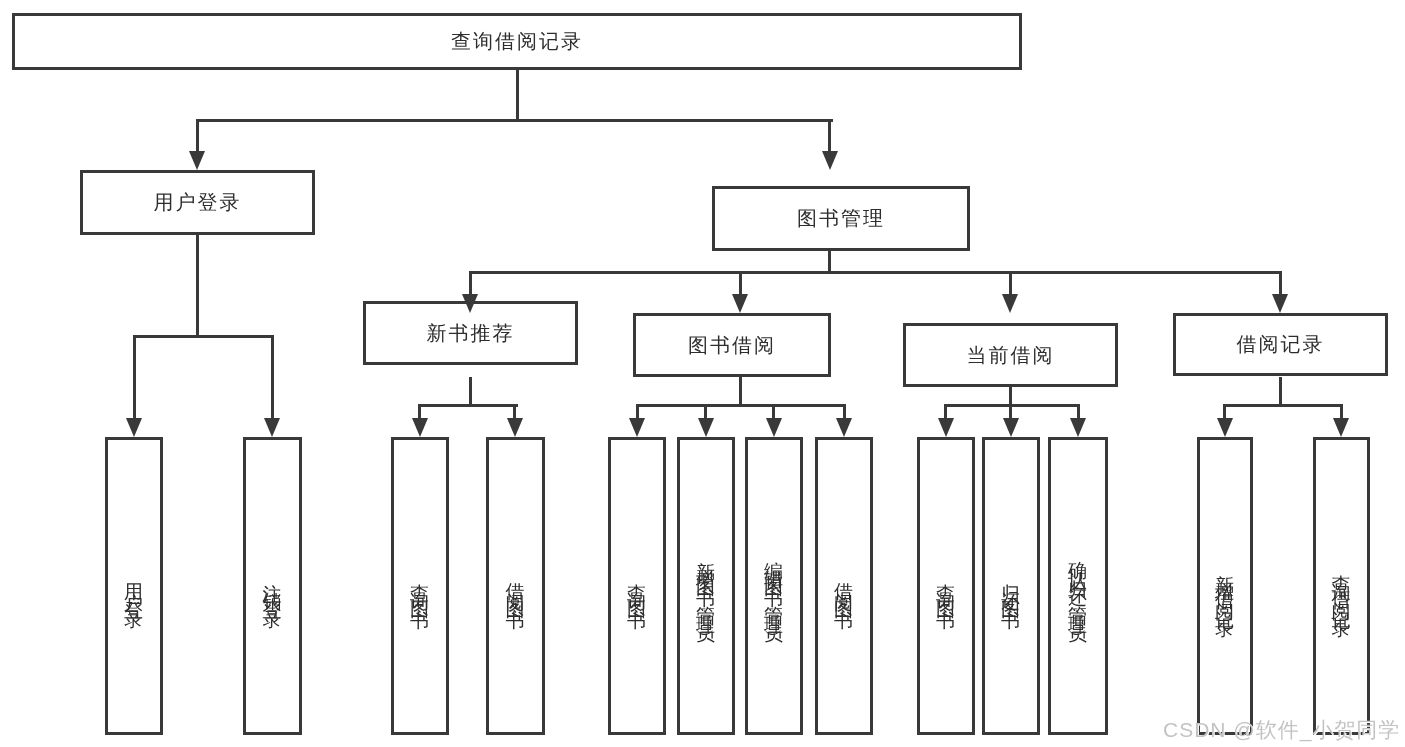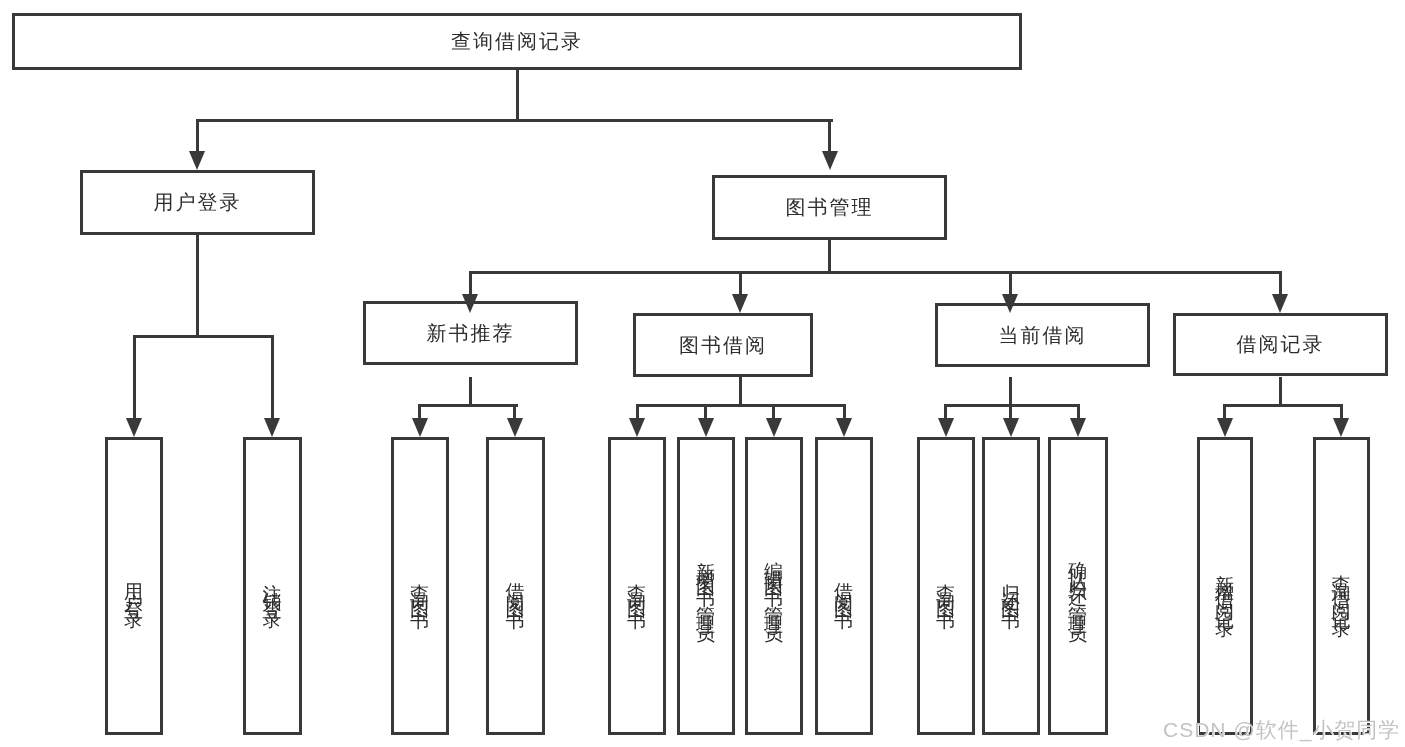--- a/index.html
+++ b/index.html
@@ -92,21 +92,21 @@
   <div class="vline" style="left:516px; top:68px; height:53px;"></div>
   <div class="hline" style="left:196px; top:119px; width:637px;"></div>
   <div class="vline" style="left:196px; top:119px; height:35px;"></div>
   <div class="arrow" style="left:189px; top:151px;"></div>
   <div class="vline" style="left:828px; top:119px; height:35px;"></div>
   <div class="arrow" style="left:822px; top:151px;"></div>
 
   <div class="node" style="left:80px; top:170px; width:235px; height:65px;">
     <span>用户登录</span>
   </div>
-  <div class="node" style="left:712px; top:175px; width:235px; height:65px;">
+  <div class="node" style="left:712px; top:186px; width:258px; height:65px;">
     <span>图书管理</span>
   </div>
 
   <div class="vline" style="left:196px; top:235px; height:103px;"></div>
   <div class="hline" style="left:133px; top:335px; width:141px;"></div>
   <div class="vline" style="left:133px; top:335px; height:86px;"></div>
   <div class="arrow" style="left:126px; top:418px;"></div>
   <div class="vline" style="left:271px; top:335px; height:86px;"></div>
   <div class="arrow" style="left:264px; top:418px;"></div>
 
@@ -117,24 +117,24 @@
   <div class="vline" style="left:739px; top:271px; height:25px;"></div>
   <div class="arrow" style="left:732px; top:294px;"></div>
   <div class="vline" style="left:1009px; top:271px; height:25px;"></div>
   <div class="arrow" style="left:1002px; top:294px;"></div>
   <div class="vline" style="left:1279px; top:271px; height:25px;"></div>
   <div class="arrow" style="left:1272px; top:294px;"></div>
 
   <div class="node" style="left:363px; top:301px; width:215px; height:64px;">
     <span>新书推荐</span>
   </div>
-  <div class="node" style="left:633px; top:313px; width:180px; height:64px;">
+  <div class="node" style="left:633px; top:313px; width:198px; height:64px;">
     <span>图书借阅</span>
   </div>
-  <div class="node" style="left:903px; top:303px; width:215px; height:64px;margin-left:32px;">
+  <div class="node" style="left:903px; top:323px; width:215px; height:64px;">
     <span>当前借阅</span>
   </div>
   <div class="node" style="left:1173px; top:313px; width:215px; height:63px;">
     <span>借阅记录</span>
   </div>
 
   <div class="vline" style="left:469px; top:377px; height:30px;"></div>
   <div class="hline" style="left:418px; top:404px; width:100px;"></div>
   <div class="vline" style="left:418px; top:404px; height:17px;"></div>
   <div class="arrow" style="left:412px; top:418px;"></div>

